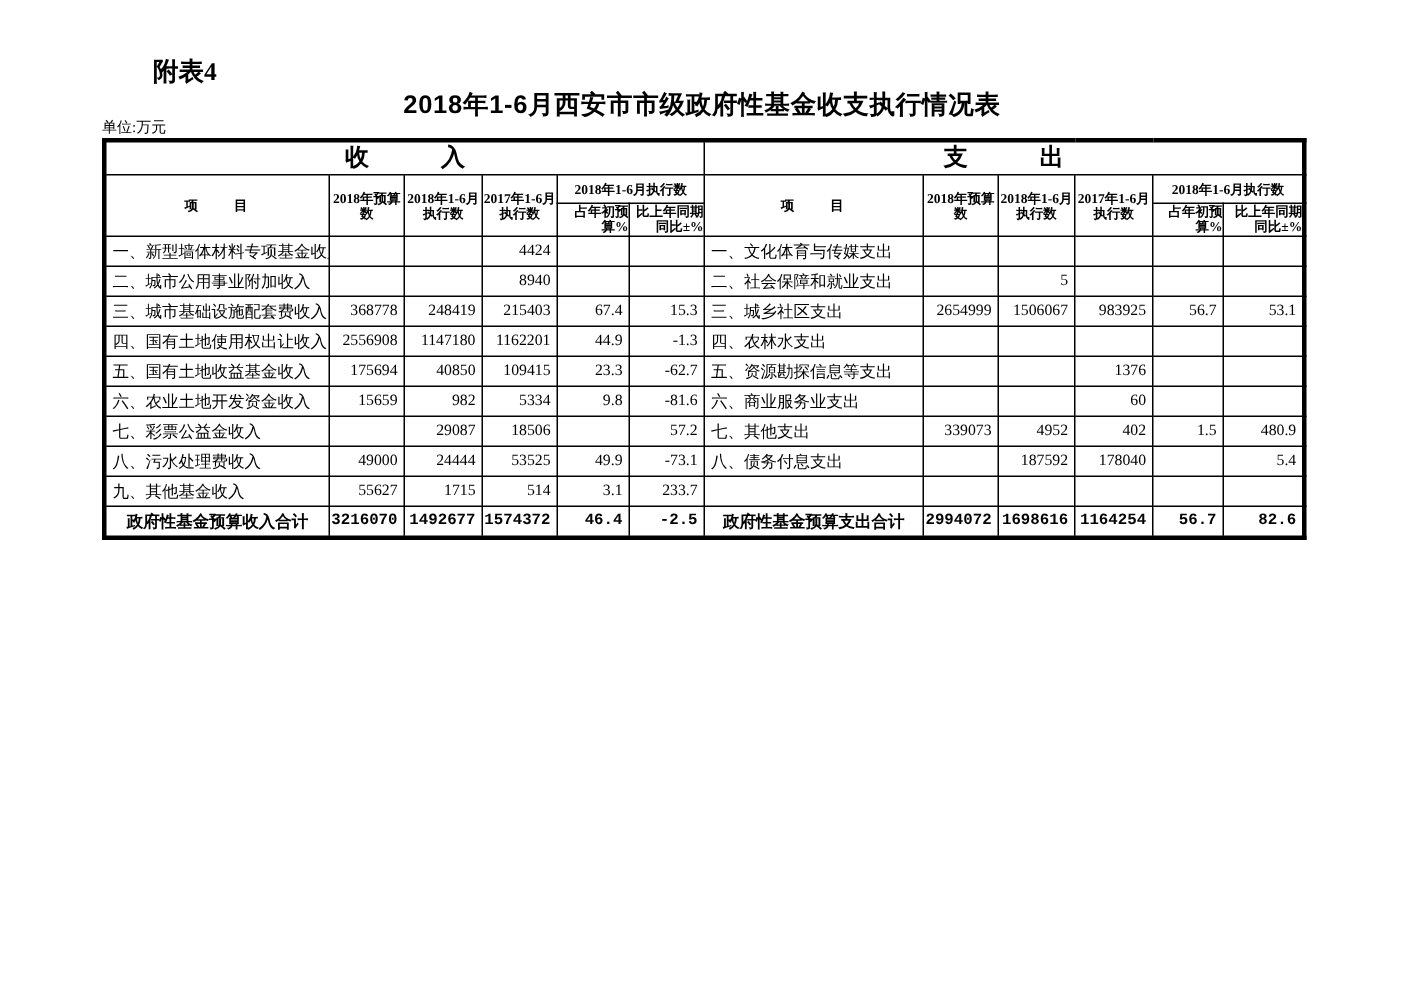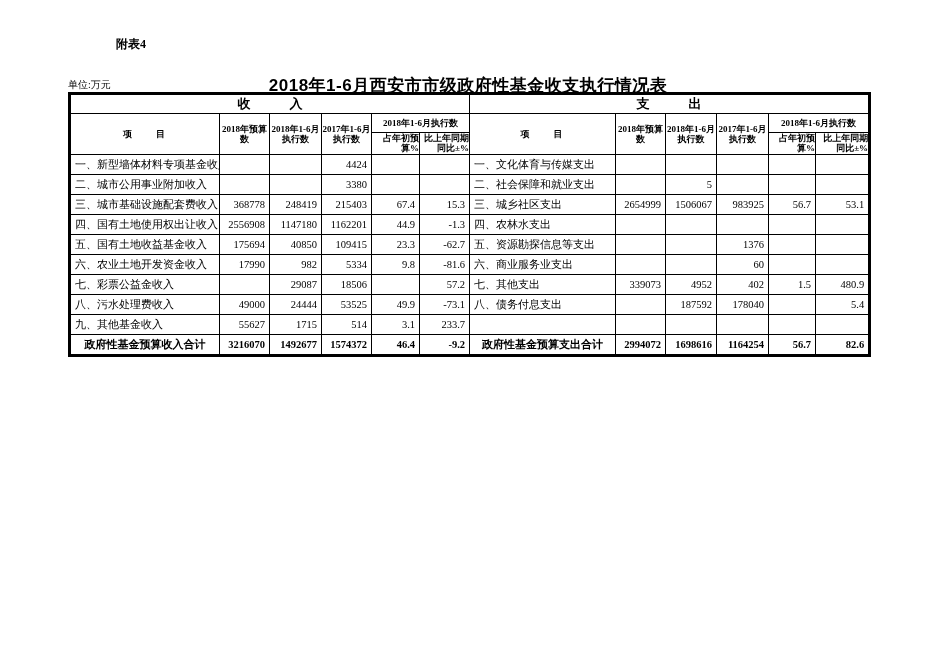--- a/index.html
+++ b/index.html
@@ -3,25 +3,25 @@
 <meta charset="utf-8">
 <style>
   html,body{margin:0;padding:0;}
   body{
     width:936px;height:662px;
     background:#ffffff;color:#000;
     font-family:"Liberation Serif","DejaVu Serif",serif;
     position:relative;overflow:hidden;
   }
   .annotation{
-    position:absolute;left:92px;top:36px;
-    font-size:12px;font-weight:bold;padding-left:24px;
+    position:absolute;left:78px;top:36px;
+    font-size:17px;font-weight:bold;padding-left:24px;
   }
   .title{
-    position:absolute;left:0;top:74px;width:936px;
+    position:absolute;left:0;top:58px;width:936px;
     text-align:center;
     font-family:"Liberation Sans","DejaVu Sans",sans-serif;
     font-weight:bold;font-size:17px;letter-spacing:0.5px;
   }
   .unit-note{
     position:absolute;left:68px;top:78px;width:800px;
     text-align:left;padding-right:38px;box-sizing:border-box;
     font-size:10px;
   }
   .sheet{
@@ -34,41 +34,41 @@
   }
   td{
     border:1px solid #000;
     vertical-align:middle;
     overflow:hidden;
     font-size:10.5px;
     padding:0;
   }
   tr.band td{
     height:18px;
-    text-align:center;font-weight:bold;font-size:13px;
+    text-align:center;font-weight:bold;font-size:16px;
   }
   tr.hdr td, tr.hdr2 td{
     text-align:center;font-weight:bold;
     font-size:9px;line-height:1.15;
     white-space:normal;word-break:break-all;
   }
   tr.hdr td{height:18px;}
   tr.hdr2 td{height:20px;text-align:right;}
   td.item-hd{font-size:11px;letter-spacing:2px;}
   tbody tr{height:20px;}
   td.item{
     text-align:left;padding-left:4px;
     white-space:nowrap;font-size:11px;
   }
   td.num{
     text-align:right;padding-right:4px;
     white-space:nowrap;font-size:10.5px;
   }
   tr.total{height:21px;}
-  tr.total td{font-weight:bold;}
+  tr.total td{font-weight:bold;font-family:Liberation Mono, monospace;}
   tr.total td.item{text-align:center;padding-left:0;font-size:11px;}
 </style>
 </head>
 <body>
 
 <div class="annotation">附表4</div>
 <div class="title">2018年1-6月西安市市级政府性基金收支执行情况表</div>
 <div class="unit-note">单位:万元</div>
 
 <div class="sheet">
@@ -123,21 +123,21 @@
           <td class="num"></td>
           <td class="num"></td>
           <td class="num"></td>
           <td class="num"></td>
           <td class="num"></td>
         </tr>
         <tr>
           <td class="item">二、城市公用事业附加收入</td>
           <td class="num"></td>
           <td class="num"></td>
-          <td class="num">3380</td>
+          <td class="num">8940</td>
           <td class="num"></td>
           <td class="num"></td>
           <td class="item">二、社会保障和就业支出</td>
           <td class="num"></td>
           <td class="num">5</td>
           <td class="num"></td>
           <td class="num"></td>
           <td class="num"></td>
         </tr>
         <tr>
@@ -177,21 +177,21 @@
           <td class="num">-62.7</td>
           <td class="item">五、资源勘探信息等支出</td>
           <td class="num"></td>
           <td class="num"></td>
           <td class="num">1376</td>
           <td class="num"></td>
           <td class="num"></td>
         </tr>
         <tr>
           <td class="item">六、农业土地开发资金收入</td>
-          <td class="num">17990</td>
+          <td class="num">15659</td>
           <td class="num">982</td>
           <td class="num">5334</td>
           <td class="num">9.8</td>
           <td class="num">-81.6</td>
           <td class="item">六、商业服务业支出</td>
           <td class="num"></td>
           <td class="num"></td>
           <td class="num">60</td>
           <td class="num"></td>
           <td class="num"></td>
@@ -239,21 +239,21 @@
           <td class="num"></td>
         </tr>
       </tbody>
     <tfoot>
       <tr class="total">
         <td class="item">政府性基金预算收入合计</td>
         <td class="num">3216070</td>
         <td class="num">1492677</td>
         <td class="num">1574372</td>
         <td class="num">46.4</td>
-        <td class="num">-9.2</td>
+        <td class="num">-2.5</td>
         <td class="item">政府性基金预算支出合计</td>
         <td class="num">2994072</td>
         <td class="num">1698616</td>
         <td class="num">1164254</td>
         <td class="num">56.7</td>
         <td class="num">82.6</td>
       </tr>
     </tfoot>
   </table>
 </div>

